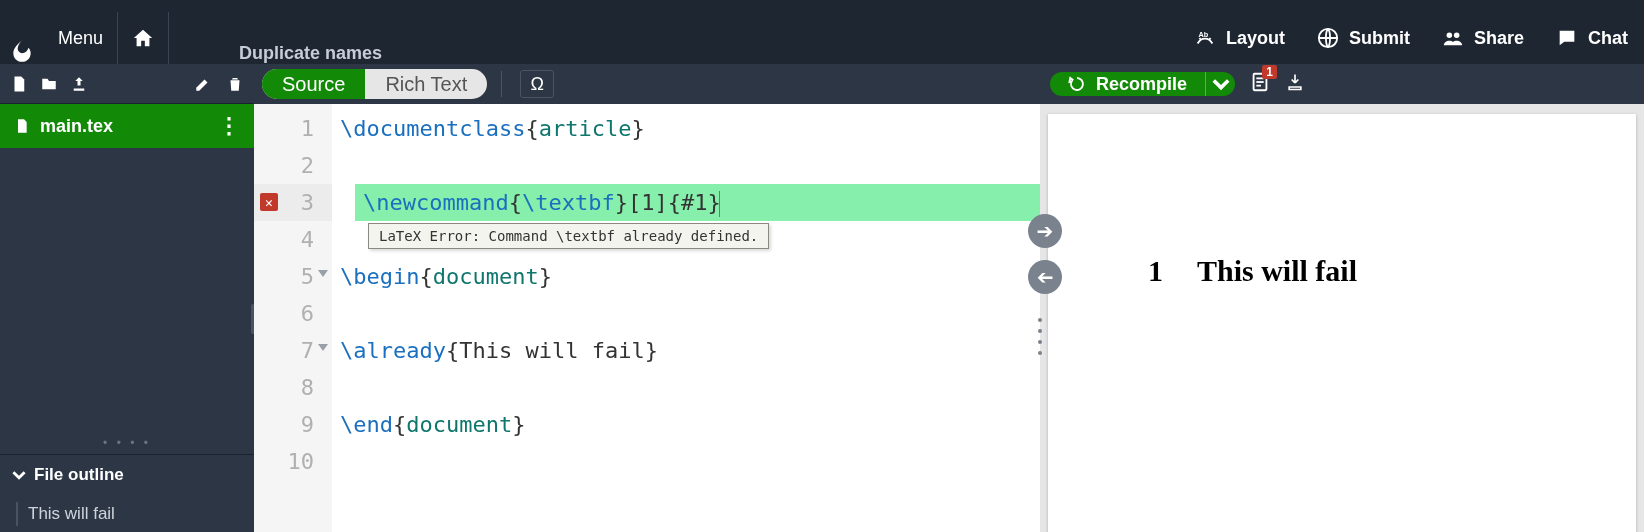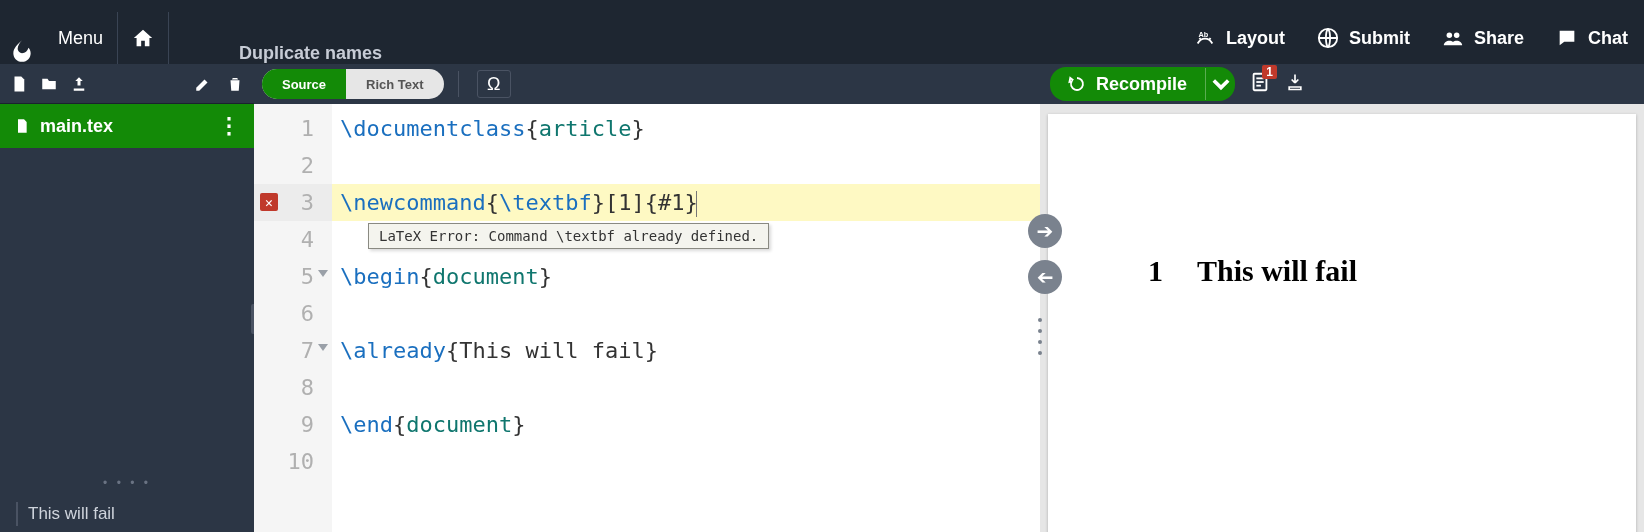--- a/index.html
+++ b/index.html
@@ -40,49 +40,49 @@
   .outline-header svg { width:14px; height:14px; fill:#fff; }
   .outline-body { padding: 10px 14px 20px 28px; color:#cfd4dc; font-size:17px; cursor:pointer; position:relative; }
   .outline-body::before { content:""; position:absolute; left:16px; top:8px; bottom:18px; width:2px; background:#4a5363; }
   .left-drag { position:absolute; right:-4px; top:40px; bottom:0; width:8px; cursor:col-resize; }
   .left-drag .grip { position:absolute; left:1px; top:200px; width:6px; height:30px; background:#4a5363; border-radius:2px; }
 
   
   .center { flex: 0 0 786px; display:flex; flex-direction:column; background:#fff; position:relative; }
   .center-toolbar { height:40px; background: var(--darker); display:flex; align-items:center; padding:0 8px; gap:14px; }
   .mode-switch { display:flex; background:#e6e6e6; border-radius:20px; overflow:hidden; height:30px; }
-  .mode-switch button { border:none; padding: 0 20px; font-size:13px; font-weight:700; cursor:pointer; background:transparent; color:#555; }
+  .mode-switch button { border:none; padding: 0 20px; font-size:20px; font-weight:400; cursor:pointer; background:transparent; color:#555; }
   .mode-switch button.active { background: var(--green); color:#fff; }
   .omega-btn { margin-left:4px; width:34px; height:28px; border:1px solid #4a5363; border-radius:3px; color:#fff; background:transparent; font-size:18px; cursor:pointer; display:flex; align-items:center; justify-content:center; }
   .vline { width:1px; height:26px; background:#4a5363; }
 
   .editor { flex:1; display:flex; font-family: var(--code-font); font-size:22px; position:relative; overflow:hidden; }
   .gutter { width:78px; background:#f5f5f5; color:#b0b0b0; text-align:right; padding-top:6px; position:relative; user-select:none; }
   .gutter .ln { height:37px; line-height:37px; padding-right:18px; position:relative; }
   .gutter .ln.err { background:#ececec; }
   .gutter .ln .err-badge { position:absolute; left:6px; top:9px; width:18px; height:18px; background:#c0392b; color:#fff; font-size:13px; font-weight:700; display:flex; align-items:center; justify-content:center; border-radius:2px; }
   .gutter .ln .fold { position:absolute; right:4px; top:12px; width:0; height:0; border-left:5px solid transparent; border-right:5px solid transparent; border-top:7px solid #9aa0a8; cursor:pointer; }
   .code { flex:1; padding-top:6px; position:relative; }
   .code .cl { height:37px; line-height:37px; padding-left:8px; white-space:pre; }
-  .code .cl.hl { background:#fef9c3; }
+  .code .cl.hl { background:#86efac;margin-left:23px; }
   .tok-cmd { color:#1a6fbf; }
   .tok-arg { color:#0f766e; }
   .tok-brace { color:#333; }
   .tok-plain { color:#333; }
   .tooltip { position:absolute; left:36px; top:calc(6px + 37px*3 + 2px); background:#f4f4ee; border:1px solid #8a8a82; padding:4px 10px; font-family:var(--code-font); font-size:14px; color:#333; box-shadow:2px 2px 3px rgba(0,0,0,.15); white-space:nowrap; z-index:5; }
   .cursor-caret { display:inline-block; width:0; border-right:1px solid #777; height:26px; vertical-align:middle; margin-left:-2px; }
   .divider-buttons { position:absolute; right:-22px; top:150px; display:flex; flex-direction:column; gap:12px; z-index:20; }
   .divider-buttons .circ { width:34px; height:34px; border-radius:50%; background:#7a828e; color:#fff; display:flex; align-items:center; justify-content:center; cursor:pointer; font-size:20px; }
   .divider-grip { position:absolute; right:-5px; top:250px; width:10px; height:44px; display:flex; flex-direction:column; align-items:center; justify-content:space-around; cursor:col-resize; z-index:15; }
   .divider-grip span { width:4px; height:4px; background:#7a828e; border-radius:50%; }
 
   
   .right { flex:1; display:flex; flex-direction:column; background:#e6e6e6; }
   .right-toolbar { height:40px; background: var(--darker); display:flex; align-items:center; padding:0 10px; gap:14px; }
-  .recompile { display:flex; align-items:center; background: var(--green); border-radius:16px; overflow:hidden; height:34px; }
+  .recompile { display:flex; align-items:center; background: var(--green); border-radius:16px; overflow:hidden; height:24px; }
   .recompile .main-btn { display:flex; align-items:center; gap:10px; padding:0 18px; color:#fff; font-weight:700; font-size:18px; cursor:pointer; }
   .recompile .dd { width:30px; height:32px; border-left:1px solid rgba(255,255,255,.3); display:flex; align-items:center; justify-content:center; cursor:pointer; }
   .recompile svg { width:18px; height:18px; fill:#fff; }
   .log-btn { position:relative; cursor:pointer; }
   .log-btn svg { width:22px; height:22px; fill:#fff; }
   .log-btn .badge { position:absolute; top:-6px; right:-6px; background:#c0392b; color:#fff; font-size:12px; font-weight:700; padding:0 4px; border-radius:2px; line-height:14px; }
   .dl-btn svg { width:20px; height:20px; fill:#fff; cursor:pointer; }
 
   .pdf-area { flex:1; background:#e6e6e6; padding:10px 8px 0 8px; overflow:auto; position:relative; }
   .pdf-page { background:#fff; width:100%; min-height:480px; box-shadow:0 1px 3px rgba(0,0,0,.25); padding:140px 80px 40px 100px; font-family: "Georgia", "Times New Roman", serif; color:#000; }
@@ -165,20 +165,26 @@
     </div>
     <div class="file-row">
       <svg viewBox="0 0 24 24" width="16" height="18" fill="#fff">
           <path d="M6 2h9l4 4v16H6z"></path>
         </svg>
       <span>main.tex</span>
       <span class="kebab">⋮</span>
     </div>
 
     <div class="dots">• • • •</div>
+    <div class="outline-header">
+      <svg viewBox="0 0 10 10">
+          <path d="M1 3l4 4 4-4" stroke="#fff" stroke-width="2" fill="none"></path>
+        </svg>
+      <span>File outline</span>
+    </div>
     <div class="outline-body">
       <span>This will fail</span>
     </div>
     <div class="left-drag">
         <div class="grip"></div>
       </div>
   </div>
 
   <div class="center">
     <div class="center-toolbar">

